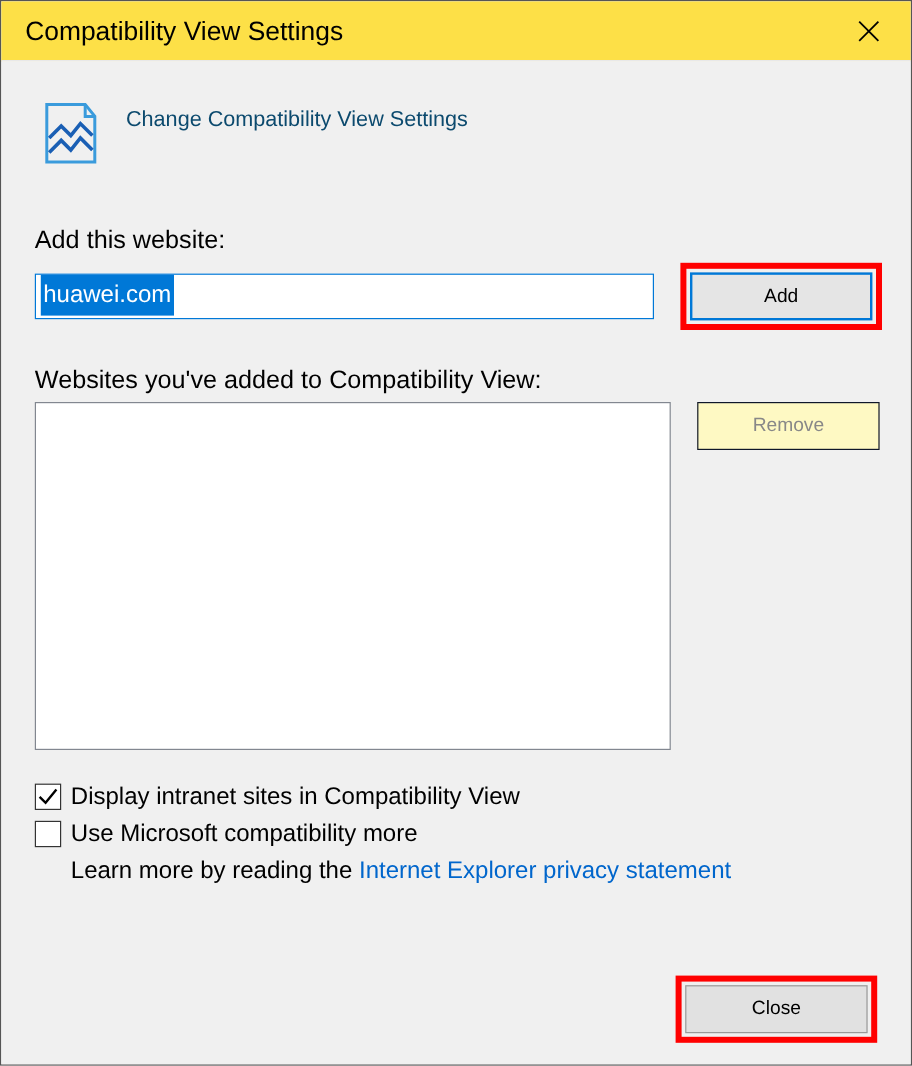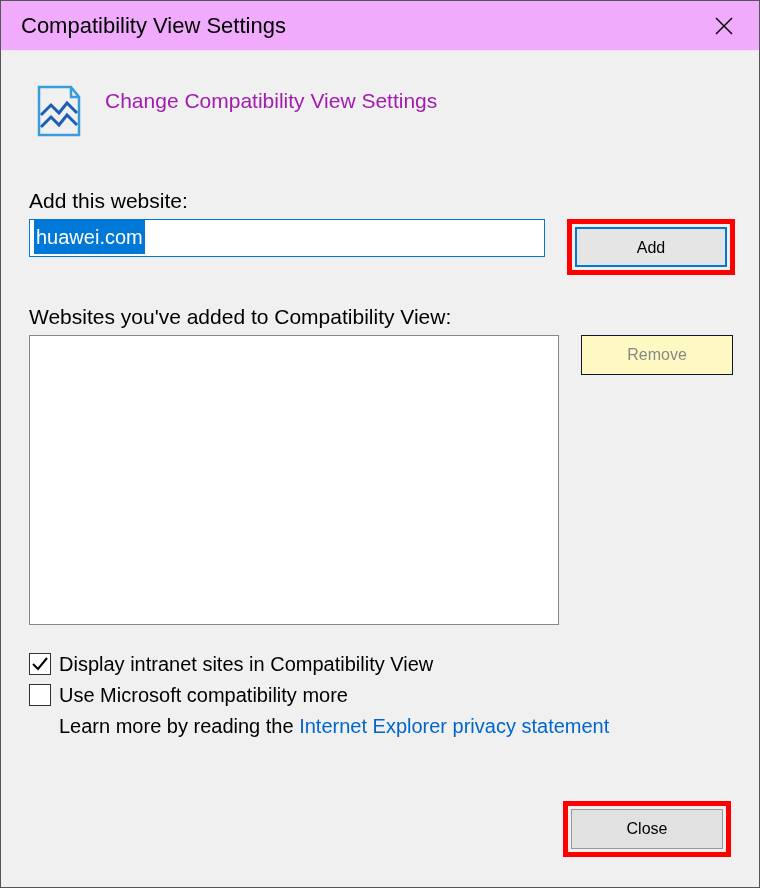--- a/index.html
+++ b/index.html
@@ -11,21 +11,21 @@
       border: 1px solid #555;
       position: relative;
       overflow: hidden;
     }
     .titlebar {
       display: flex;
       align-items: center;
       justify-content: space-between;
       height: 50px;
       padding: 0 14px 0 20px;
-      background: #f0abfc;
+      background: #fde047;
       border-bottom: 1px solid #e8e8e8;
     }
     .titlebar-title {
       font-size: 22px;
       color: #000;
     }
     .close-x {
       width: 42px;
       height: 42px;
       display: flex;
@@ -41,32 +41,32 @@
       position: relative;
     }
     .header-row {
       display: flex;
       align-items: flex-start;
       gap: 20px;
       margin-bottom: 50px;
     }
     .compat-icon { width: 56px; height: 56px; }
     .header-title {
-      font-size: 21px;
-      color: #a21caf;
+      font-size: 18px;
+      color: #0c4a6e;
       padding-top: 6px;
     }
     .label {
       font-size: 21px;
       color: #000;
       margin-bottom: 6px;
     }
     .row-input {
       display: flex;
-      align-items: flex-start;
+      align-items: center;
       gap: 22px;
       margin-bottom: 30px;
     }
     .text-input {
       width: 530px;
       height: 38px;
       border: 1px solid #0078d7;
       background: #fff;
       font-size: 20px;
       padding: 0 4px;
@@ -144,21 +144,21 @@
       color: #000;
       margin-left: 30px;
       margin-top: 4px;
     }
     .link {
       color: #0066cc;
       cursor: pointer;
     }
     .footer {
       position: absolute;
-      bottom: 30px;
+      bottom: 18px;
       right: 28px;
     }
     .btn-close {
       width: 152px;
       background: #e1e1e1;
       border: 1px solid #999;
     }
   </style>
 </head>
 <body>

